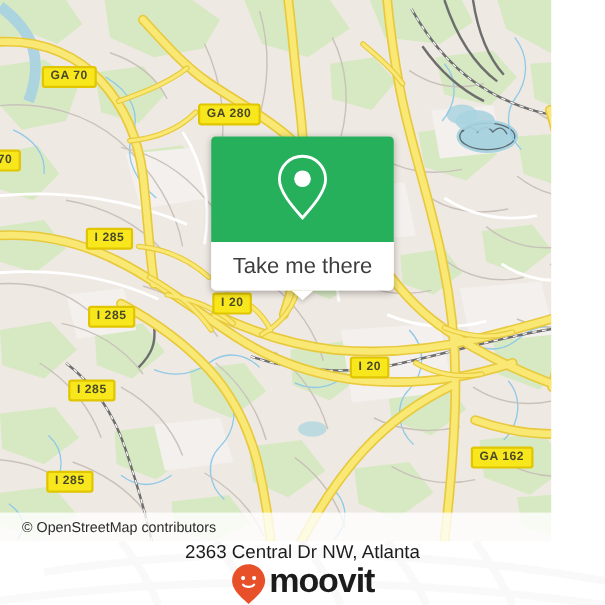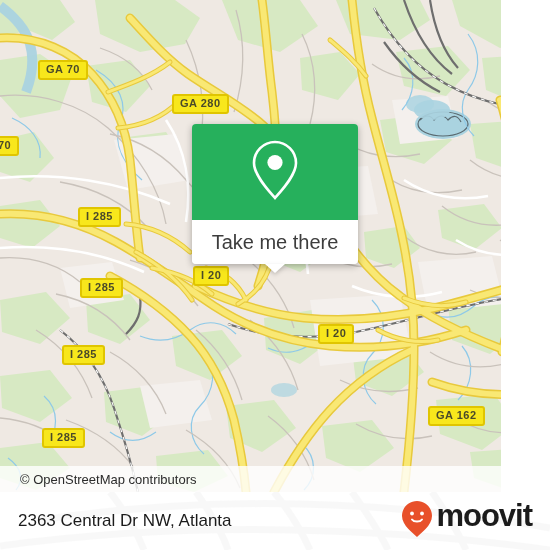--- a/index.html
+++ b/index.html
@@ -80,21 +80,21 @@
 
   
   .footer{
     position:absolute;left:0;top:492px;width:550px;height:58px;
     background:#ffffff;overflow:hidden;
   }
   .footer-watermark{position:absolute;left:0;top:-492px;opacity:.05;}
   .footer-inner{
     position:relative;width:100%;height:100%;
     display:flex;align-items:center;justify-content:space-between;
-    padding:0 18px 0 18px;box-sizing:border-box;
+    padding:0 18px 0 18px;box-sizing:border-box;flex-direction:column;
   }
   .addr{font-size:17px;color:#1b1b1b;white-space:nowrap;}
   .brand{display:flex;align-items:flex-start;gap:3px;}
   .brand-text{
     font-size:31px;font-weight:bold;color:#1b1b1b;letter-spacing:-1px;
     font-family:"Liberation Sans","DejaVu Sans",sans-serif;
     line-height:31px;
   }
 </style>
 </head>
@@ -306,21 +306,21 @@
           <path d="M378,330 C396,340 418,344 438,340"></path>
           <path d="M518,326 C530,336 540,348 546,362"></path>
           <path d="M330,40 C344,52 356,62 366,76"></path>
         </g>
       </g>
     </svg>
 
     <div id="shield-layer">
         <div class="shield" style="left: 38px; top: 60px;">GA 70</div>
         <div class="shield" style="left: -10px; top: 136px;">70</div>
-        <div class="shield" style="left: 172px; top: 94px;">GA 280</div>
+        <div class="shield" style="left: 180px; top: 94px;">GA 280</div>
         <div class="shield" style="left: 78px; top: 207px;">I 285</div>
         <div class="shield" style="left: 80px; top: 278px;">I 285</div>
         <div class="shield" style="left: 193px; top: 266px;">I 20</div>
         <div class="shield" style="left: 62px; top: 345px;">I 285</div>
         <div class="shield" style="left: 318px; top: 324px;">I 20</div>
         <div class="shield" style="left: 42px; top: 428px;">I 285</div>
         <div class="shield" style="left: 428px; top: 406px;">GA 162</div>
         <div class="shield" style="left: 534px; top: 411px;">GA</div>
       </div>
   </div>

